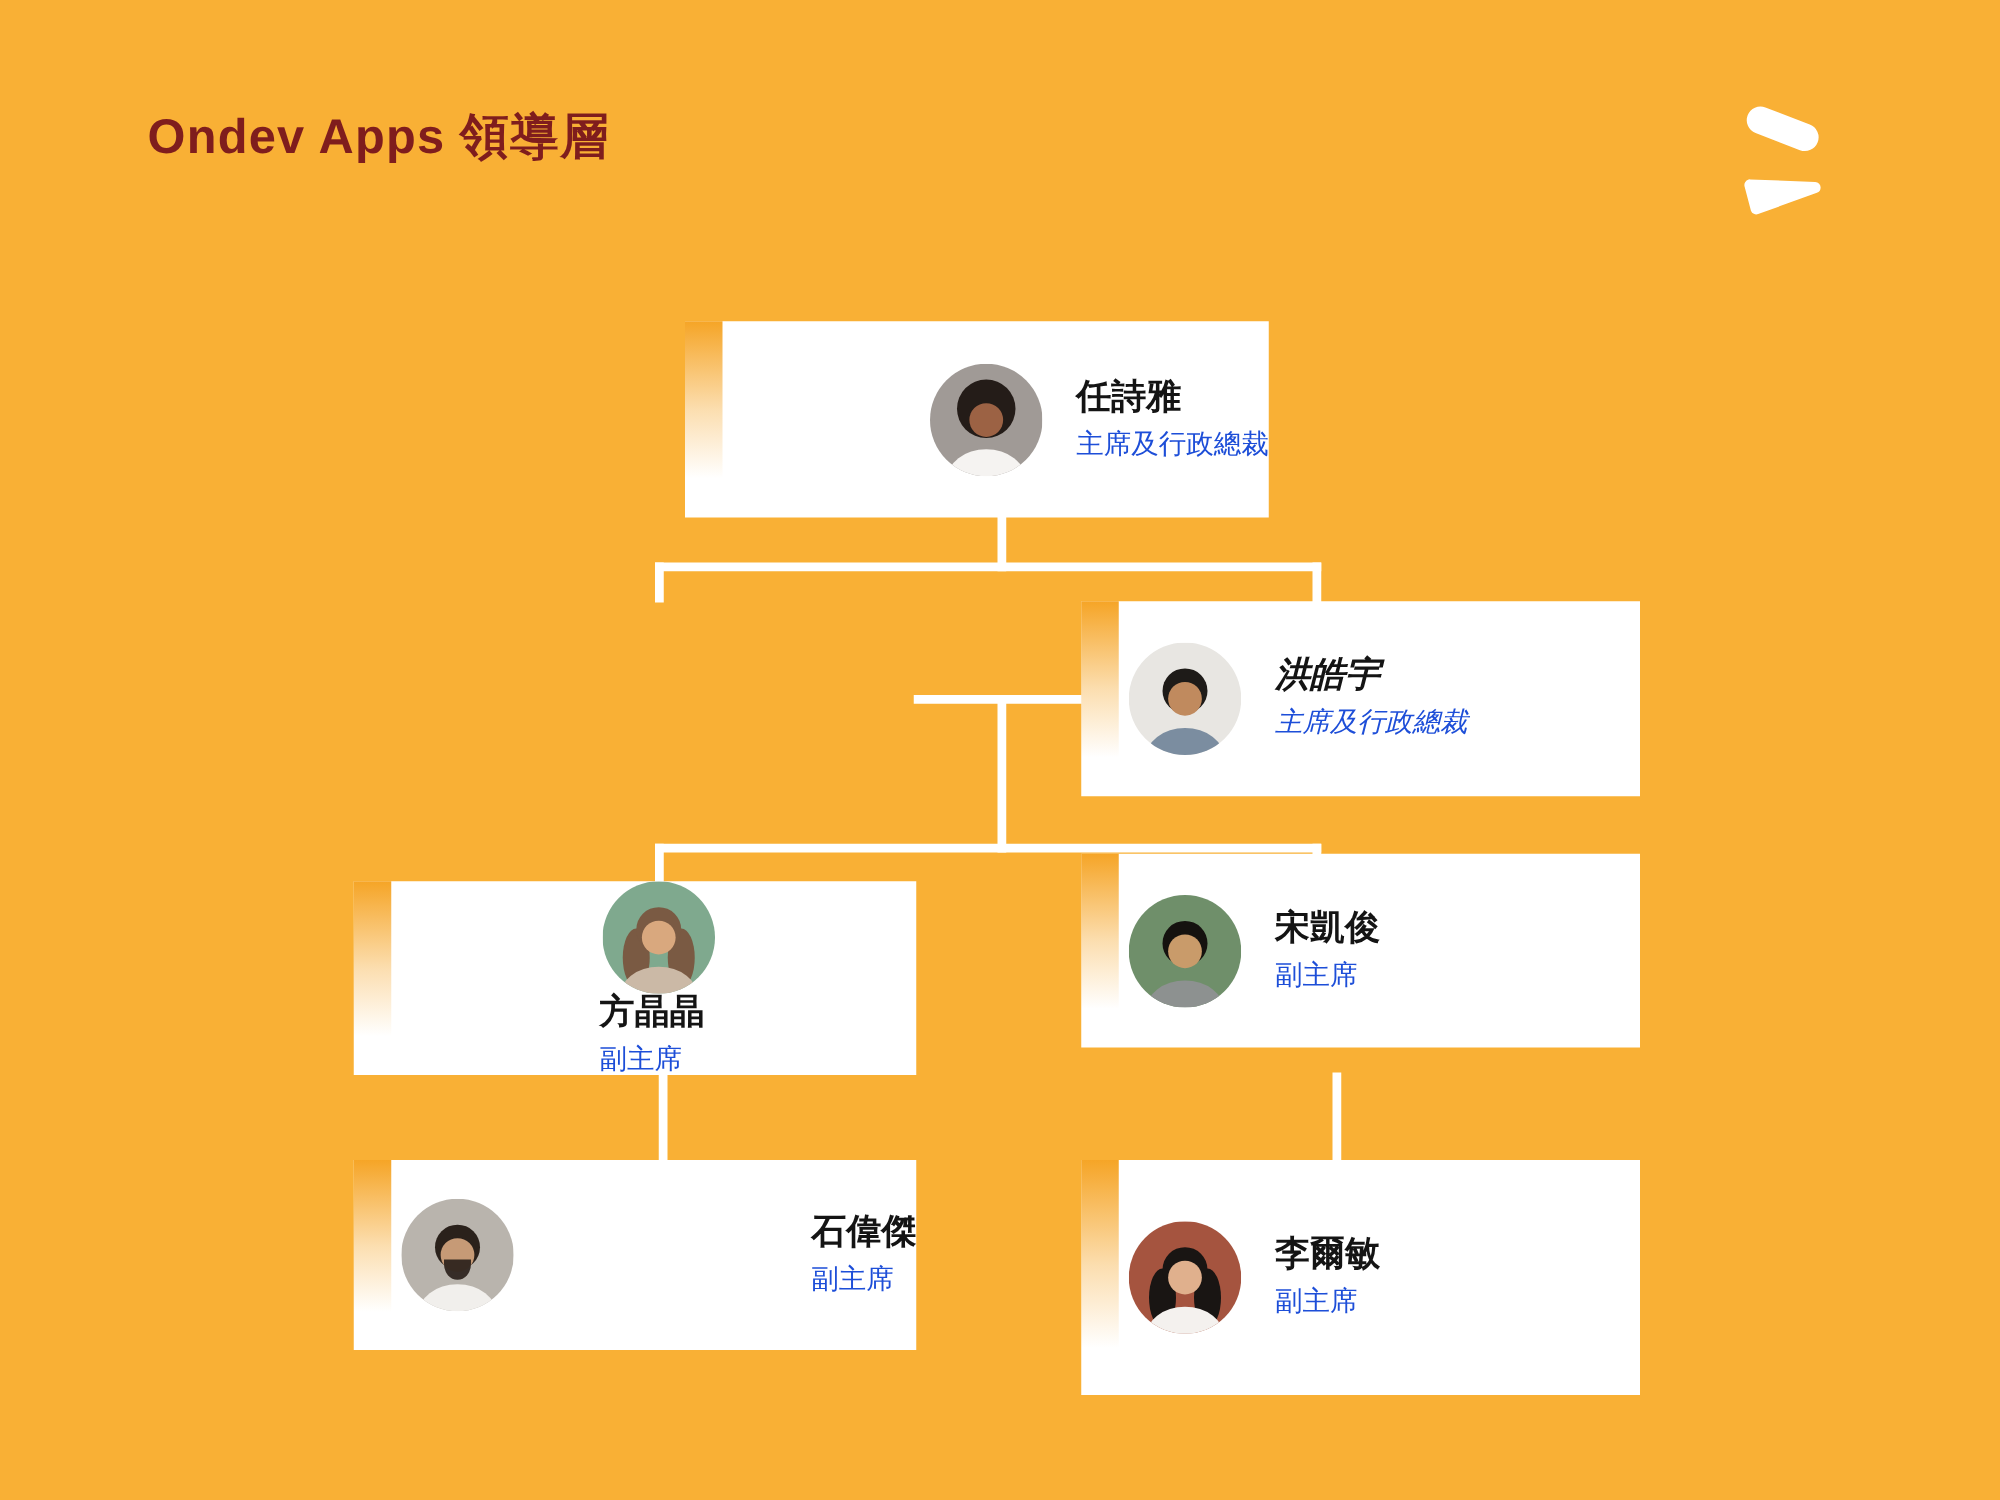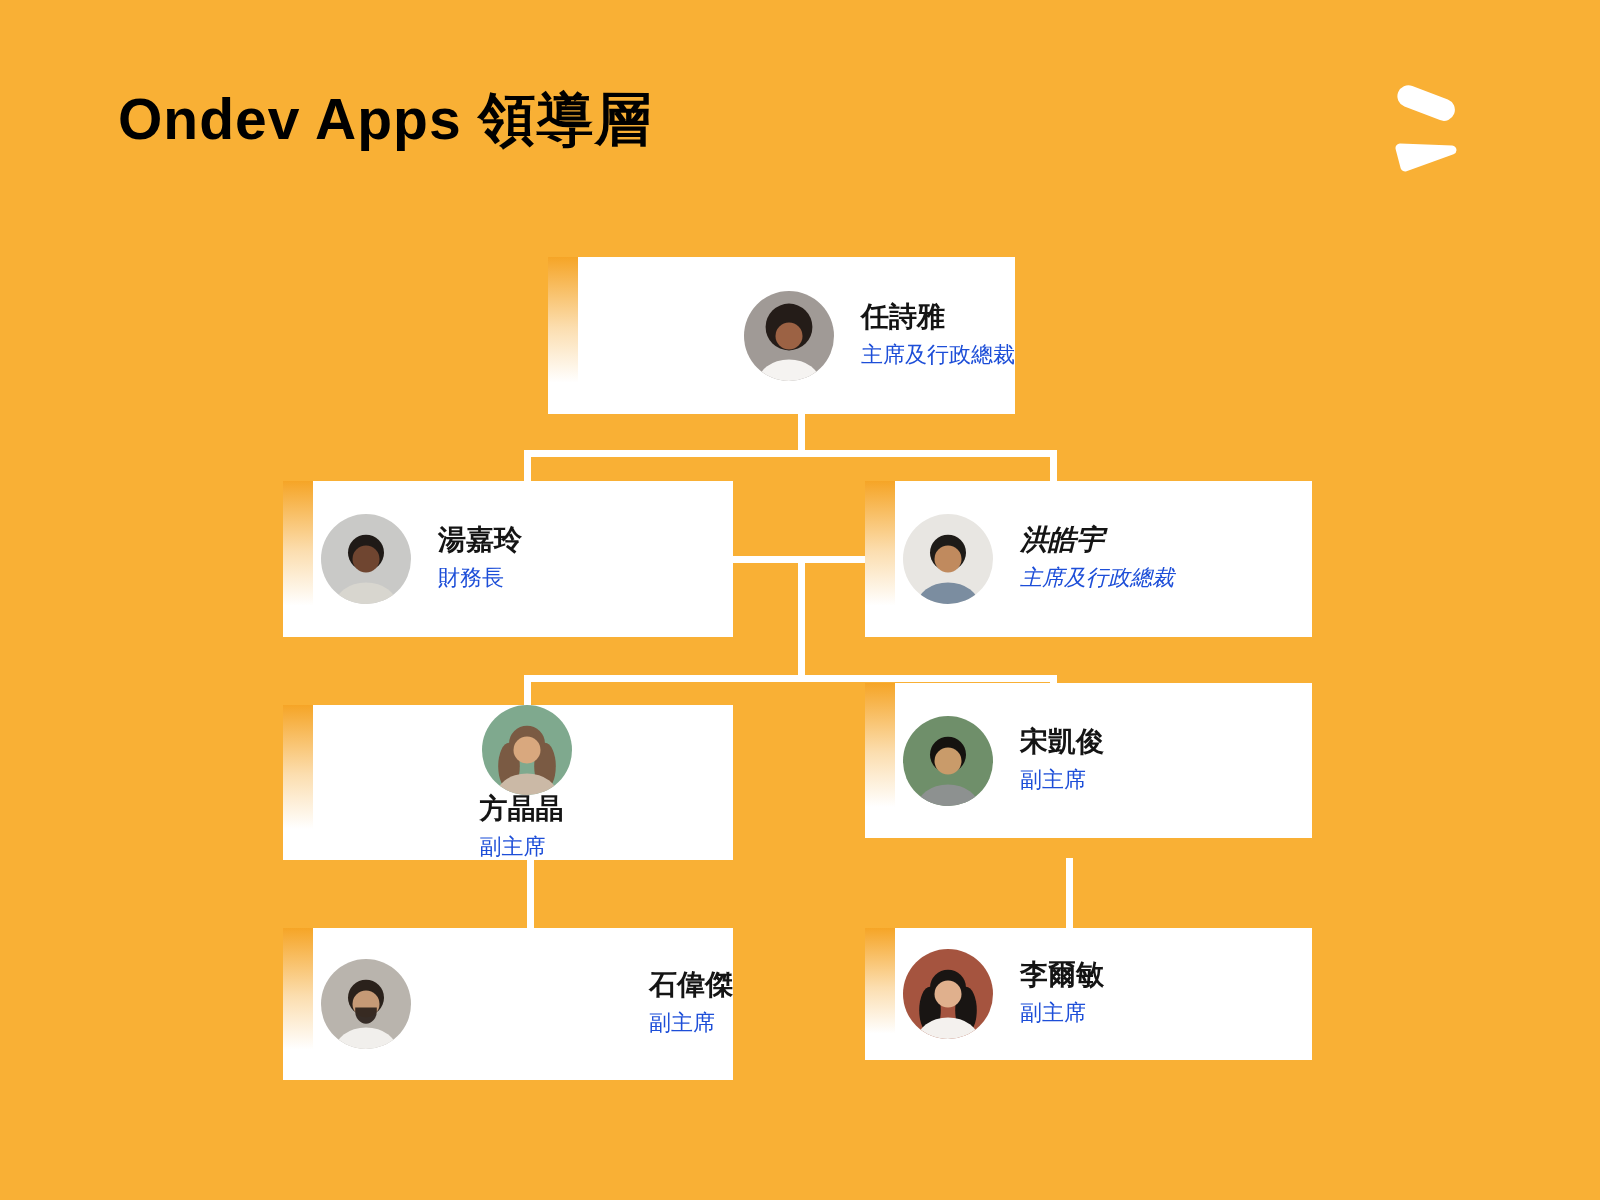--- a/index.html
+++ b/index.html
@@ -3,21 +3,21 @@
 <meta charset="utf-8">
 <style>
   html,body{margin:0;padding:0;}
   .canvas{
     position:relative;width:1600px;height:1200px;overflow:hidden;
     background:#F9B035;
     font-family:"Liberation Sans","DejaVu Sans",sans-serif;
   }
   .page-title{
     position:absolute;left:118px;top:82px;
-    font-size:57px;font-weight:700;color:#000000;letter-spacing:1px;
+    font-size:39px;font-weight:700;color:#7f1d1d;letter-spacing:1px;
     white-space:nowrap;
   }
   .logo{position:absolute;left:1392px;top:84px;width:70px;height:88px;}
 
   
   .line{position:absolute;background:#ffffff;}
 
   
   .card{
     position:absolute;background:#ffffff;
@@ -36,21 +36,21 @@
   .card .info{margin-left:27px;position:relative;z-index:1;}
   .person-name{font-size:28px;font-weight:700;color:#141414;line-height:1;margin-bottom:11px;}
   .person-role{font-size:22px;font-weight:400;color:#1d4ed8;line-height:1.2;}
 
   .c1{left:548px;top:257px;width:467px;height:157px;justify-content:flex-end;}
   .c2{left:283px;top:481px;width:450px;height:156px;}
   .c3{left:865px;top:481px;width:447px;height:156px;font-style:italic;}
   .c4{left:283px;top:705px;width:450px;height:155px;flex-direction:column;}
   .c5{left:865px;top:683px;width:447px;height:155px;}
   .c6{left:283px;top:928px;width:450px;height:152px;justify-content:space-between;}
-  .c7{left:865px;top:928px;width:447px;height:132px;}
+  .c7{left:865px;top:928px;width:447px;height:188px;}
 </style>
 </head>
 <body>
 
 <div class="canvas">
 
   <div class="page-title">Ondev Apps 領導層</div>
 
   <div class="logo">
     <svg viewBox="0 0 70 88" width="70" height="88">
@@ -86,37 +86,20 @@
     <circle cx="50" cy="50" r="15" fill="#9C6244"></circle>
 
   </svg>
       </span>
     <span class="info">
       <div class="person-name">任詩雅</div>
       <div class="person-role">主席及行政總裁</div>
     </span>
   </div>
 
-  <div class="card c2">
-    <span class="edge-glow"></span>
-    <span class="avatar">
-        <svg viewBox="0 0 100 100" width="100%" height="100%" preserveAspectRatio="none">
-    <rect width="100" height="100" fill="#C9C9C7"></rect>
-
-    <ellipse cx="50" cy="103" rx="35" ry="27" fill="#D8D6CF"></ellipse>
-    <circle cx="50" cy="43" r="20" fill="#1F1A17"></circle>
-    <circle cx="50" cy="50" r="15" fill="#6F4530"></circle>
-
-  </svg>
-      </span>
-    <span class="info">
-      <div class="person-name">湯嘉玲</div>
-      <div class="person-role">財務長</div>
-    </span>
-  </div>
 
   <div class="card c3">
     <span class="edge-glow"></span>
     <span class="avatar">
         <svg viewBox="0 0 100 100" width="100%" height="100%" preserveAspectRatio="none">
     <rect width="100" height="100" fill="#E8E6E2"></rect>
 
     <ellipse cx="50" cy="103" rx="35" ry="27" fill="#7B8DA0"></ellipse>
     <circle cx="50" cy="43" r="20" fill="#1E1B18"></circle>
     <circle cx="50" cy="50" r="15" fill="#C08A5E"></circle>

